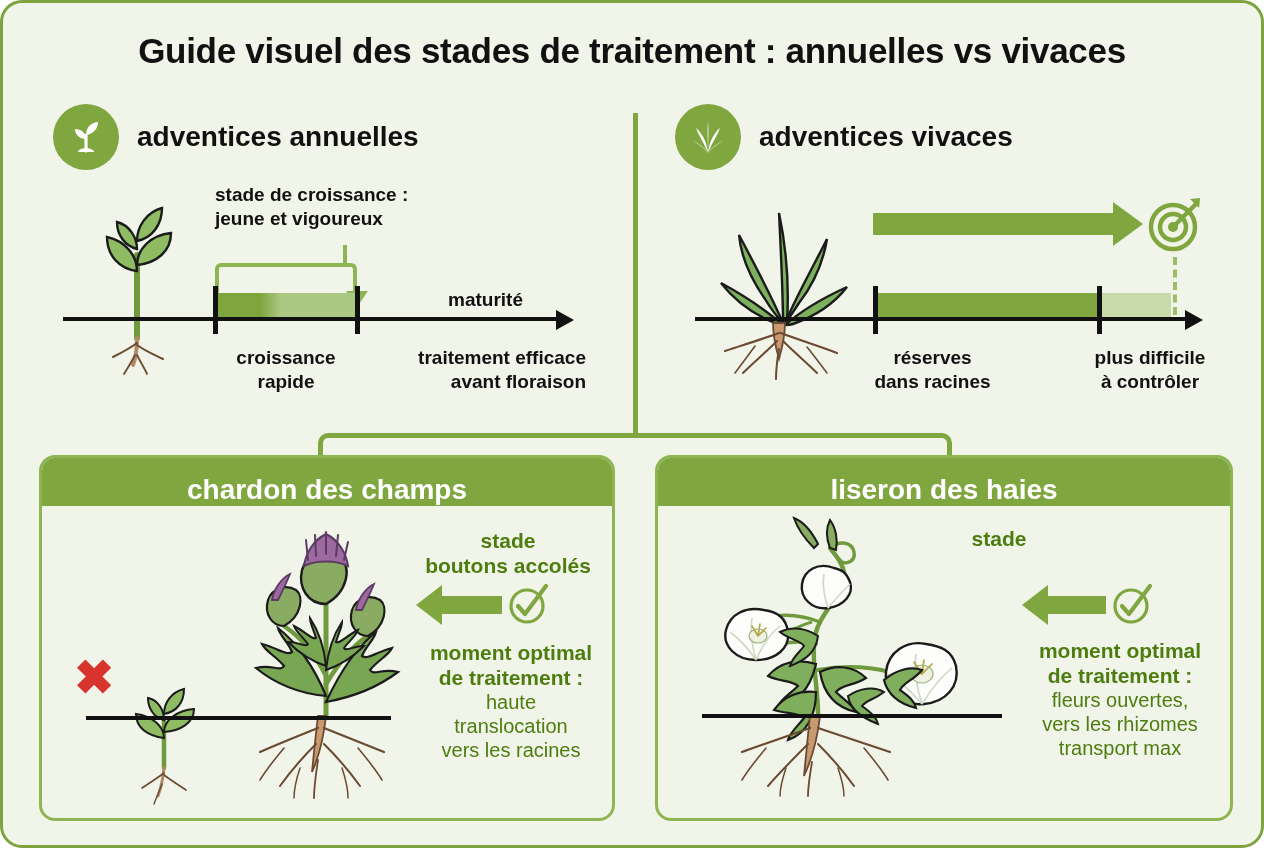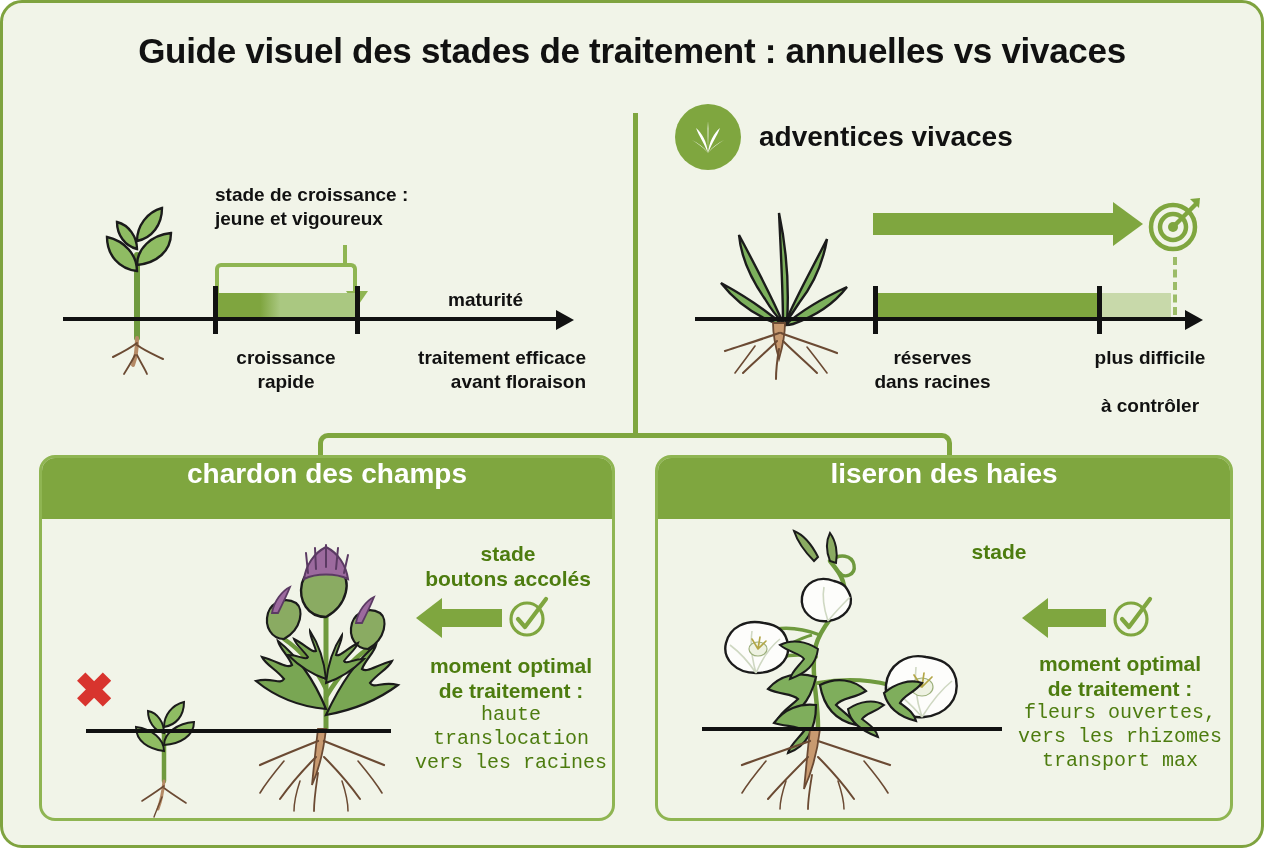--- a/index.html
+++ b/index.html
@@ -185,24 +185,24 @@
     box-sizing: border-box;
     background: #f1f4e8;
     border: 3px solid #8fb552;
     border-radius: 16px;
     overflow: hidden;
   }
   .card.left  { left: 36px;  top: 452px; width: 576px; height: 366px; }
   .card.right { left: 652px; top: 452px; width: 578px; height: 366px; }
 
   .card-header {
-    height: 61px;
+    height: 48px;
     background: #7fa63f;
     display: flex;
-    align-items: flex-start;
+    align-items: flex-end;
     justify-content: center;
   }
   .card-header-title {
     font-size: 28px;
     font-weight: bold;
     color: #ffffff;
     white-space: nowrap;
   }
   .card-body {
     position: relative;
@@ -217,21 +217,20 @@
   }
   .card-text .strong {
     font-weight: bold;
     font-size: 21px;
     display: block;
   }
   .card-text .normal {
     font-weight: normal;
     font-size: 20px;
     display: block;
-    font-family: Liberation Mono, monospace;
   }
 
   .ground-line {
     position: absolute;
     height: 4px;
     background: #111111;
   }
 
   .left-arrow-body {
     position: absolute;
@@ -256,20 +255,31 @@
 
   svg { display: block; overflow: visible; }
 </style>
 </head>
 <body>
 
 <div class="poster">
 
   <div class="poster-title">Guide visuel des stades de traitement : annuelles vs vivaces</div>
 
+  <div class="col-header left">
+    <div class="badge">
+      <svg width="44" height="44" viewBox="0 0 44 44" aria-hidden="true">
+        <path d="M22 36 V20" stroke="#ffffff" stroke-width="3.2" fill="none" stroke-linecap="round"></path>
+        <path d="M22 20 C22 12, 28 7, 34 7 C34 14, 29 19, 22 20 Z" fill="#ffffff"></path>
+        <path d="M22 24 C22 18, 17 14, 11 14 C11 20, 16 24, 22 24 Z" fill="#ffffff"></path>
+        <path d="M14 37 C14 32, 30 32, 30 37 Z" fill="#ffffff"></path>
+      </svg>
+    </div>
+    <div class="col-header-label">adventices annuelles</div>
+  </div>
 
   <div class="col-header right">
     <div class="badge">
       <svg width="44" height="44" viewBox="0 0 44 44" aria-hidden="true">
         <path d="M22 38 C22 26, 21 16, 22 6 C23 16, 22 26, 22 38 Z" fill="#ffffff"></path>
         <path d="M22 38 C18 28, 13 21, 10 13 C16 18, 21 27, 22 38 Z" fill="#ffffff"></path>
         <path d="M22 38 C26 28, 31 21, 34 13 C28 18, 23 27, 22 38 Z" fill="#ffffff"></path>
         <path d="M22 38 C17 32, 11 28, 6 25 C12 28, 18 32, 22 38 Z" fill="#ffffff"></path>
         <path d="M22 38 C27 32, 33 28, 38 25 C32 28, 26 32, 22 38 Z" fill="#ffffff"></path>
       </svg>
@@ -365,21 +375,21 @@
     <div class="axis" style="left:0px; top:134px; width:492px;"></div>
     <div class="axis-head" style="left:490px; top:127px;"></div>
 
     <div class="axis-caption" style="left:160px; top:163px; width:155px;">
       <span style="display:block;">réserves</span>
       <span style="display:block;">dans racines</span>
     </div>
 
     <div class="axis-caption" style="left:380px; top:163px; width:150px;">
       <span style="display:block;">plus difficile</span>
-      <span style="display:block;margin-top:24px;">à contrôler</span>
+      <span style="display:block;">à contrôler</span>
     </div>
   </div>
 
   <div class="card left">
     <div class="card-header">
       <span class="card-header-title">chardon des champs</span>
     </div>
     <div class="card-body">
 
       <div class="red-x" style="left:32px; top:148px;">✖</div>

